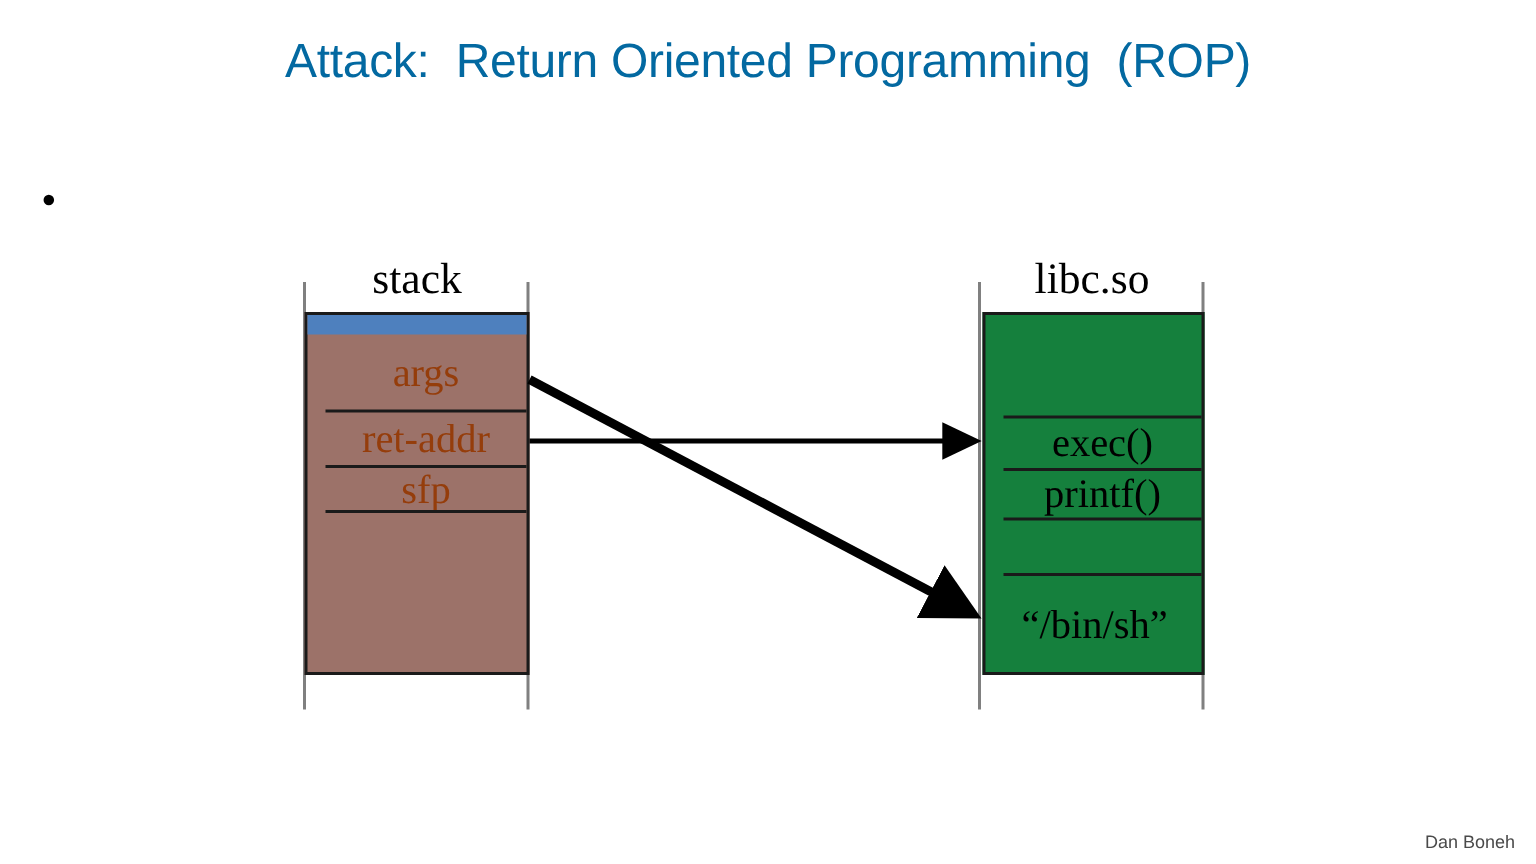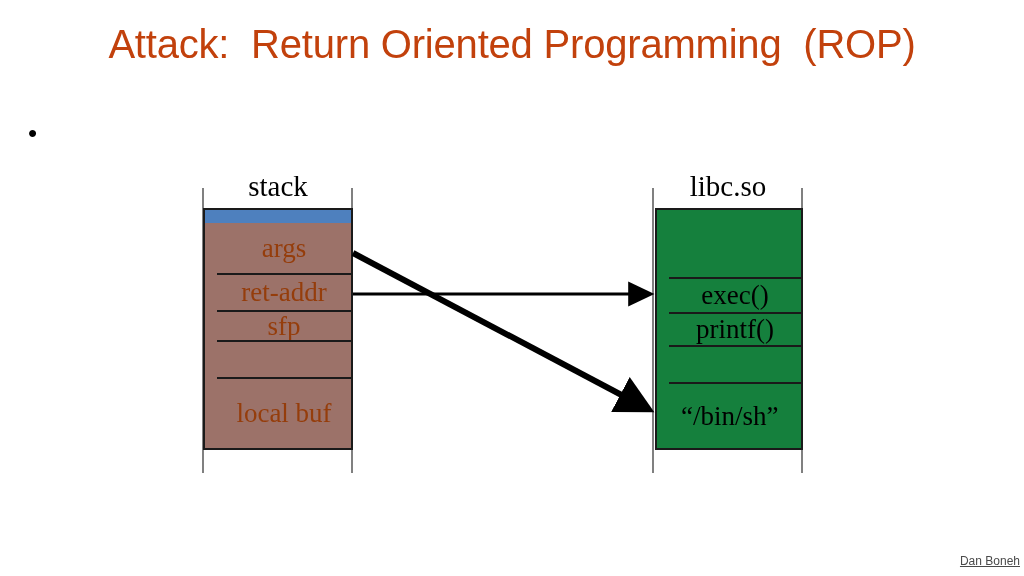--- a/index.html
+++ b/index.html
@@ -17,25 +17,25 @@
   }
 
   
   #slide-title {
     position: absolute;
     left: 0;
     top: 22px;
     width: 1024px;
     text-align: center;
     font-family: "Liberation Sans", sans-serif;
-    font-size: 40px;
+    font-size: 32px;
     font-weight: 400;
     letter-spacing: -0.2px;
     white-space: pre;
-    color: #c2410c;
+    color: #0369a1;
   }
 
   
   #bullet-row {
     position: absolute;
     left: 28px;
     top: 116px;
     width: 900px;
     display: flex;
     align-items: flex-start;
@@ -139,27 +139,26 @@
     left: 0;
     top: 0;
     width: 1024px;
     height: 576px;
     pointer-events: none;
   }
 
   
   #footer-credit {
     position: absolute;
-    right: 4px;
+    right: 14px;
     bottom: 8px;
     font-family: "Liberation Sans", sans-serif;
     font-size: 12px;
     color: #4a4a4a;
     white-space: pre;
-    text-decoration: underline;
   }
 </style>
 </head>
 <body>
 
 <div id="slide-title">Attack:  Return Oriented Programming  (ROP)</div>
 
 <div id="bullet-row">
   <span id="bullet-marker">•</span>
 </div>
@@ -176,21 +175,20 @@
     <div id="stack-topstrip" style="height:13px;"></div>
 
     <div class="memrow center stack-text" style="top:13px; height:50px;">args</div>
 
     <div class="memrow center stack-text divider-top" style="top:63px; height:37px;">ret-addr</div>
 
     <div class="memrow center stack-text divider-top" style="top:100px; height:30px;">sfp</div>
 
     <div class="memrow center stack-text divider-top" style="top:130px; height:37px;"></div>
 
-    <div class="memrow center stack-text divider-top" style="top:167px; height:71px;">local buf</div>
   </div>
 
   <div class="col-label" style="left:653px; top:172px; width:150px;">libc.so</div>
 
   <div class="rail" style="left:652px; top:188px; height:285px;"></div>
   <div class="rail" style="left:801px; top:188px; height:285px;"></div>
 
   <div class="memblock" id="libc-block" style="left:655px; top:208px; width:148px; height:242px;">
 
     <div class="memrow center libc-text" style="top:0px; height:67px;"></div>

